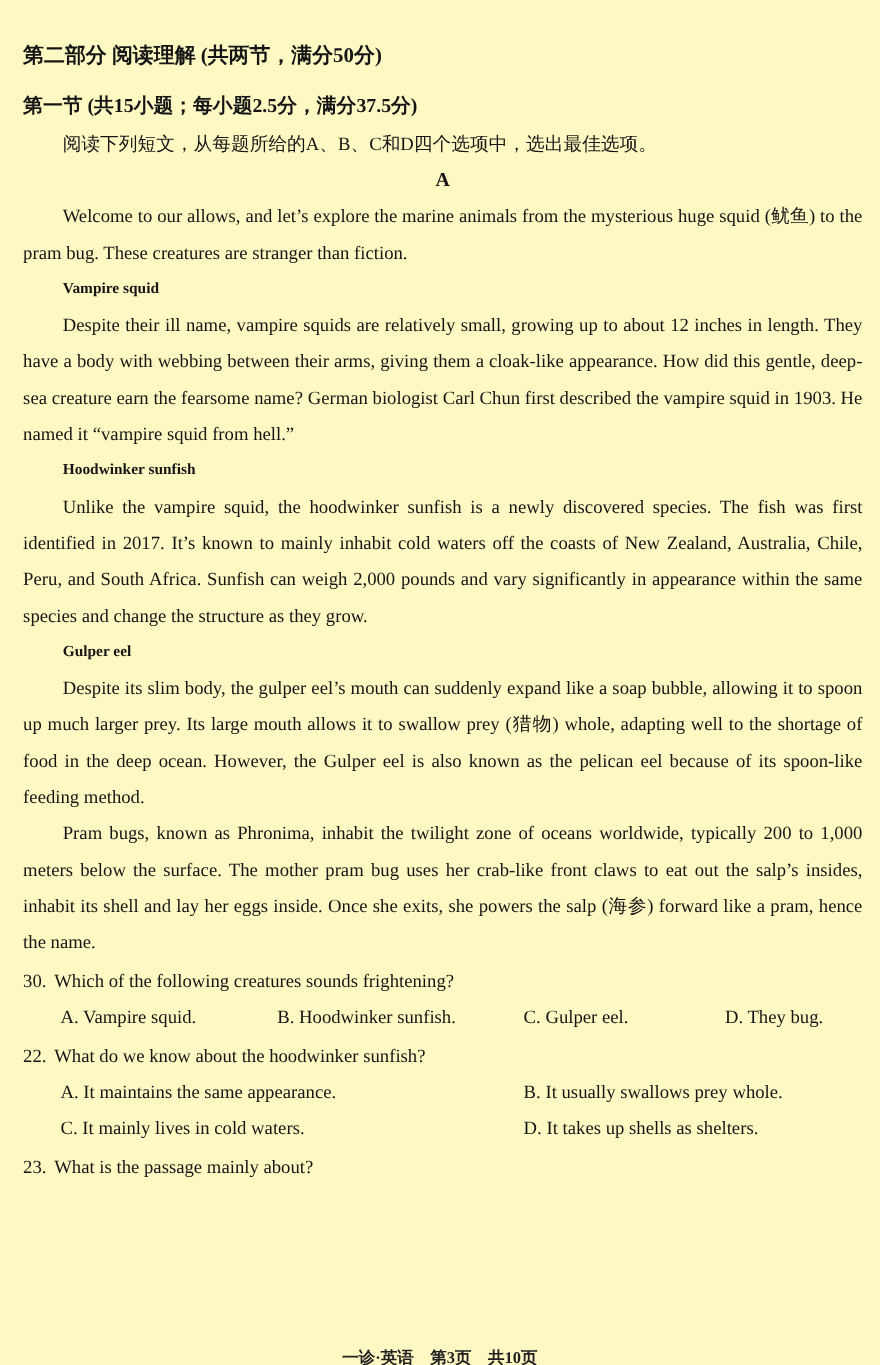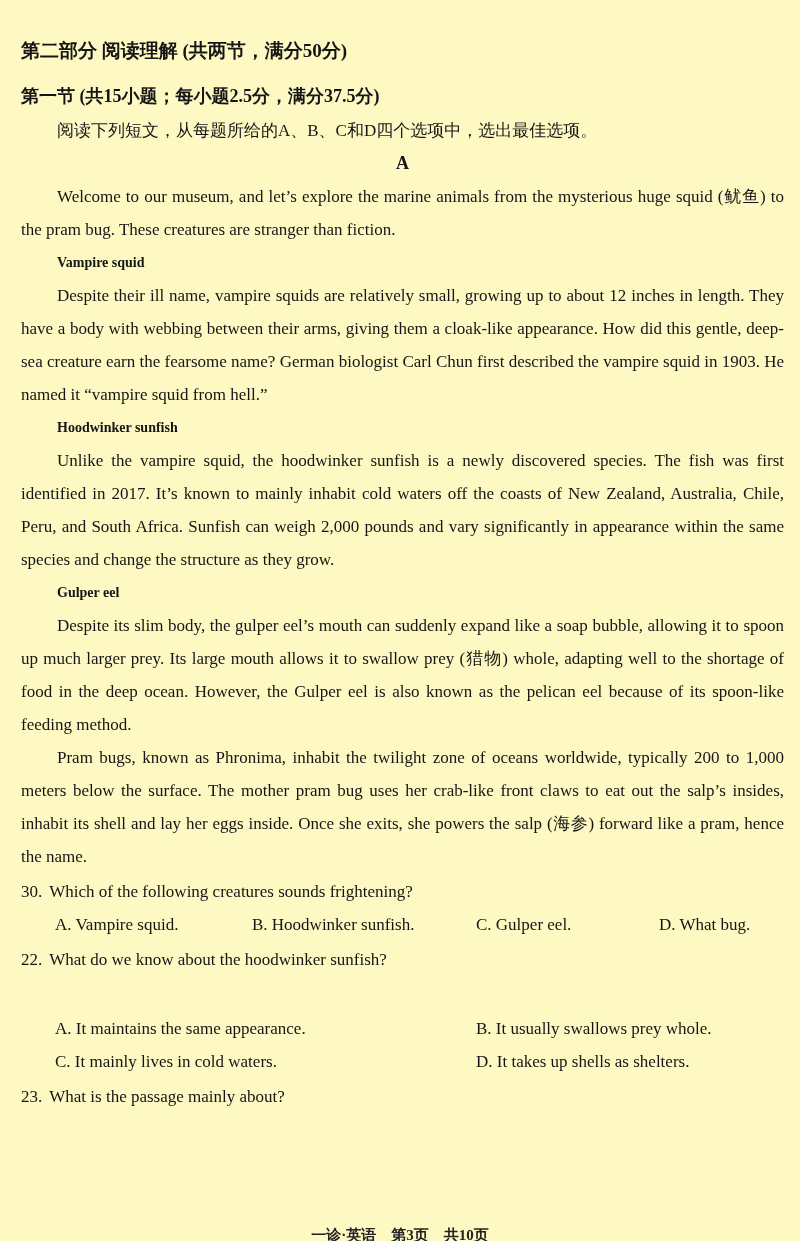--- a/index.html
+++ b/index.html
@@ -73,21 +73,20 @@
     grid-template-columns: 197px 224px 183px auto;
     padding-left: 34px;
     line-height: 33px;
   }
   .options-two {
     display: grid;
     grid-template-columns: 421px auto;
     padding-left: 34px;
     line-height: 33px;
     row-gap: 0;
-    margin-top: 36px;
   }
   .option { white-space: nowrap; }
   .page-footer {
     position: absolute;
     top: 1222px;
     left: 0;
     width: 800px;
     text-align: center;
     font-size: 15px;
     font-weight: bold;
@@ -99,42 +98,42 @@
 <body>
 
 <div class="page">
 
   <h1 class="section-header">第二部分  阅读理解 (共两节，满分50分)</h1>
   <h2 class="subsection-header">第一节 (共15小题；每小题2.5分，满分37.5分)</h2>
   <p class="instructions">阅读下列短文，从每题所给的A、B、C和D四个选项中，选出最佳选项。</p>
 
   <div class="passage-label">A</div>
 
-  <p class="body-para">Welcome to our museum, and let’s explore the marine animals from the mysterious huge squid (鱿鱼) to the pram bug. These creatures are stranger than fiction.</p>
+  <p class="body-para">Welcome to our allows, and let’s explore the marine animals from the mysterious huge squid (鱿鱼) to the pram bug. These creatures are stranger than fiction.</p>
 
   <h3 class="para-heading">Vampire squid</h3>
   <p class="body-para">Despite their ill name, vampire squids are relatively small, growing up to about 12 inches in length. They have a body with webbing between their arms, giving them a cloak-like appearance. How did this gentle, deep-sea creature earn the fearsome name? German biologist Carl Chun first described the vampire squid in 1903. He named it “vampire squid from hell.”</p>
 
   <h3 class="para-heading">Hoodwinker sunfish</h3>
   <p class="body-para">Unlike the vampire squid, the hoodwinker sunfish is a newly discovered species. The fish was first identified in 2017. It’s known to mainly inhabit cold waters off the coasts of New Zealand, Australia, Chile, Peru, and South Africa. Sunfish can weigh 2,000 pounds and vary significantly in appearance within the same species and change the structure as they grow.</p>
 
   <h3 class="para-heading">Gulper eel</h3>
   <p class="body-para">Despite its slim body, the gulper eel’s mouth can suddenly expand like a soap bubble, allowing it to spoon up much larger prey. Its large mouth allows it to swallow prey (猎物) whole, adapting well to the shortage of food in the deep ocean. However, the Gulper eel is also known as the pelican eel because of its spoon-like feeding method.</p>
 
   <p class="body-para">Pram bugs, known as Phronima, inhabit the twilight zone of oceans worldwide, typically 200 to 1,000 meters below the surface. The mother pram bug uses her crab-like front claws to eat out the salp’s insides, inhabit its shell and lay her eggs inside. Once she exits, she powers the salp (海参) forward like a pram, hence the name.</p>
 
   <div class="question">
     <div class="q-line">
       <span class="q-num">30.</span><span>Which of the following creatures sounds frightening?</span>
     </div>
     <div class="options-four">
       <span class="option">A. Vampire squid.</span>
       <span class="option">B. Hoodwinker sunfish.</span>
       <span class="option">C. Gulper eel.</span>
-      <span class="option">D. What bug.</span>
+      <span class="option">D. They bug.</span>
     </div>
   </div>
 
   <div class="question">
     <div class="q-line">
       <span class="q-num">22.</span><span>What do we know about the hoodwinker sunfish?</span>
     </div>
     <div class="options-two">
       <span class="option">A. It maintains the same appearance.</span>
       <span class="option">B. It usually swallows prey whole.</span>

